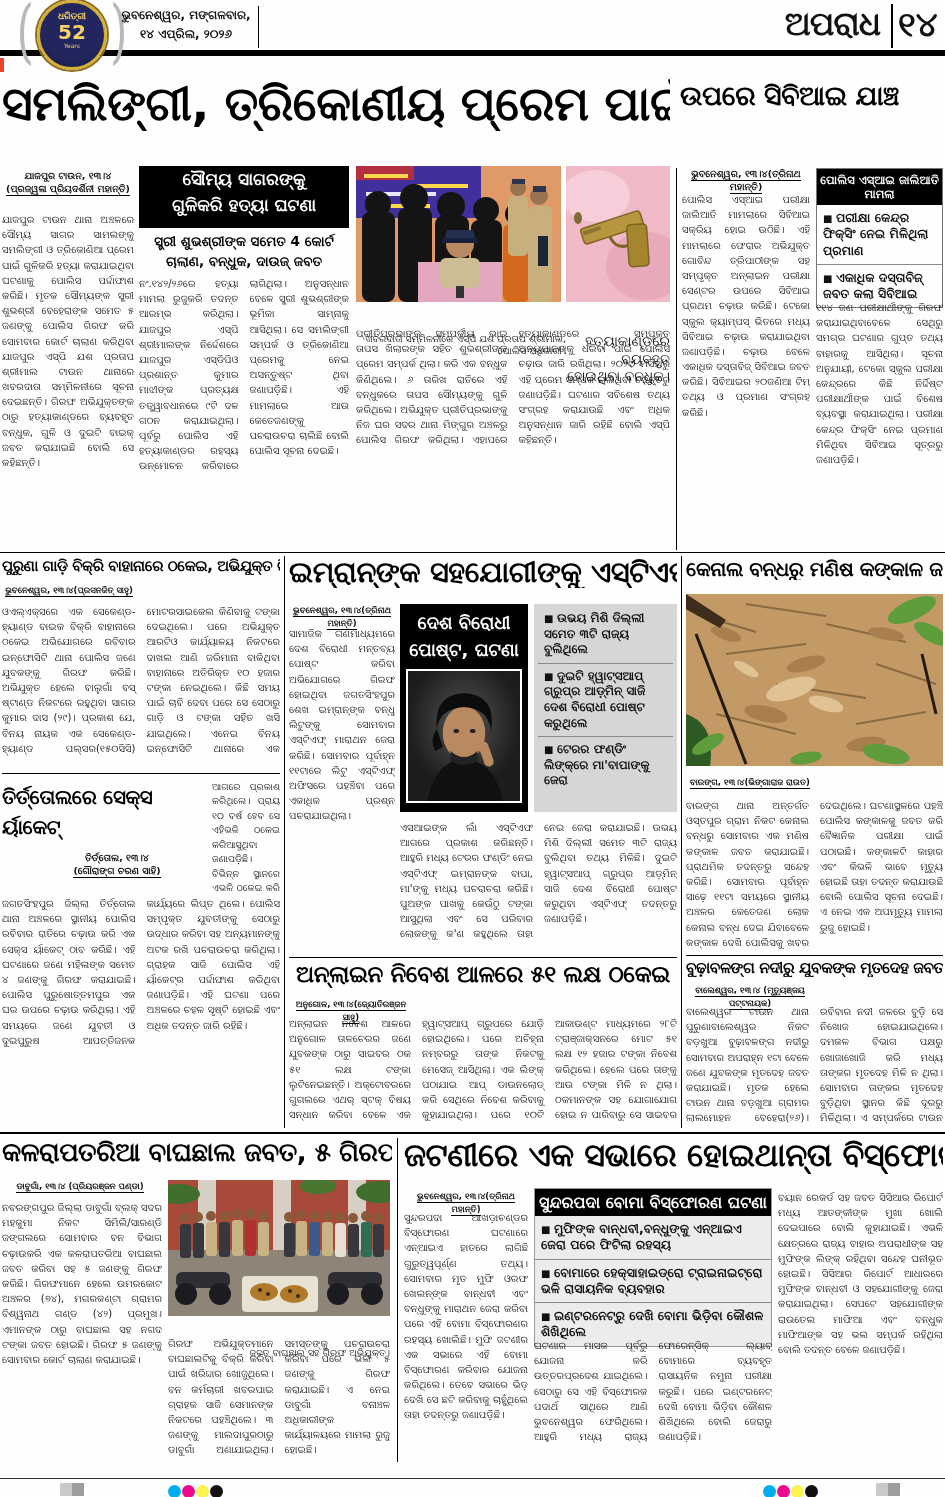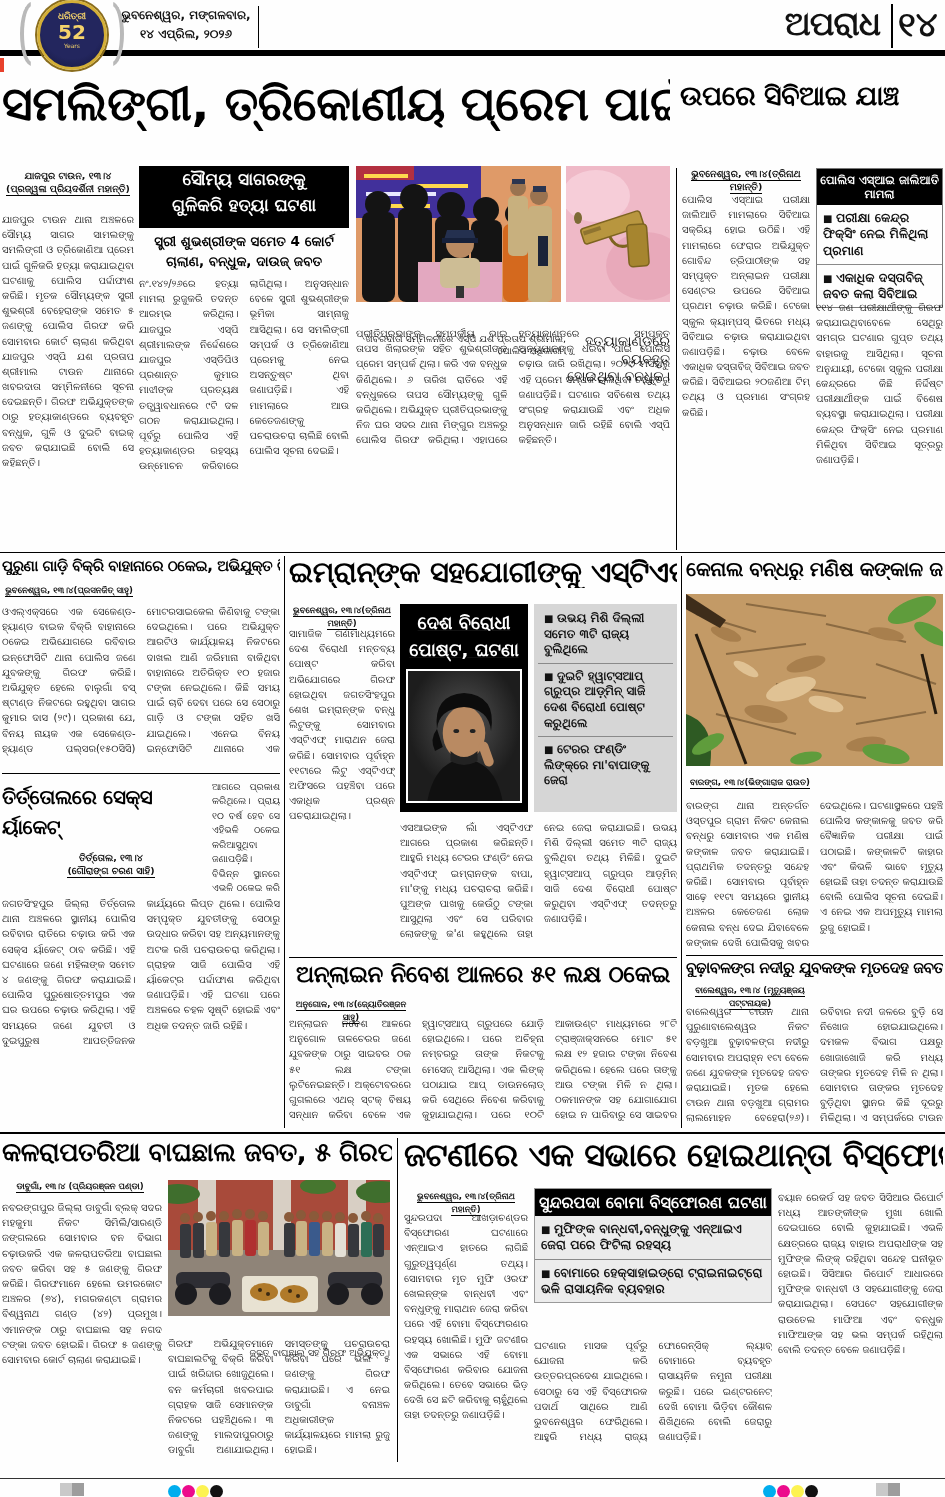--- a/index.html
+++ b/index.html
@@ -152,21 +152,21 @@
   <div class="abs dateline" style="left:2px;top:584px;width:134px;">
     <span class="u" style="font-size:8.5px;">ଭୁବନେଶ୍ୱର, ୧୩।୪(ପ୍ରସନଜିତ୍ ସାହୁ)</span>
   </div>
   <div class="abs body-text cols2" style="left:2px;top:604px;width:278px;height:164px;">ଓଏଲ୍‌ଏକ୍ସରେ ଏକ ସେକେଣ୍ଡ-ହ୍ୟାଣ୍ଡ ବାଇକ ବିକ୍ରି ବାହାନାରେ ଠକେଇ ଅଭିଯୋଗରେ ରବିବାର ଇନ୍ଫୋସିଟି ଥାନା ପୋଲିସ ଜଣେ ଯୁବକଙ୍କୁ ଗିରଫ କରିଛି। ଅଭିଯୁକ୍ତ ହେଲେ ବାଲୁଗାଁ ବସ୍ ଷ୍ଟାଣ୍ଡ ନିକଟରେ ରହୁଥିବା ସାଗର କୁମାର ଦାସ (୨୯)। ପ୍ରକାଶ ଯେ, ବିନୟ ନାୟକ ଏକ ସେକେଣ୍ଡ-ହ୍ୟାଣ୍ଡ ପଲ୍‌ସର(୧୫୦ସିସି) ମୋଟରସାଇକେଲ କିଣିବାକୁ ଟଙ୍କା ଦେଇଥିଲେ। ପରେ ଅଭିଯୁକ୍ତ ଆରଟିଓ କାର୍ଯ୍ୟାଳୟ ନିକଟରେ ଦାଖଲ ଆଣି ଜରିମାନା ବାକିଥିବା ବାହାନାରେ ଅତିରିକ୍ତ ୧୦ ହଜାର ଟଙ୍କା ନେଇଥିଲେ। କିଛି ସମୟ ପାଇଁ ଚାବି ଦେବା ପରେ ସେ ସେଠାରୁ ଗାଡ଼ି ଓ ଟଙ୍କା ସହିତ ଖସି ଯାଇଥିଲେ। ଏନେଇ ବିନୟ ଇନ୍ଫୋସିଟି ଥାନାରେ ଏକ ଅଭିଯୋଗ କରିଥିଲେ। ଅଭିଯୋଗ ଆଧାରରେ ପୋଲିସ ମାମଲା(ନଂ.୨୧୯/୨୦୨୬) ରୁଜୁ କରି ଅଭିଯୁକ୍ତଙ୍କୁ ଗିରଫ କରିଥିଲା।</div>
   <div class="abs hr" style="left:2px;top:773px;width:278px;"></div>
   <div class="abs body-text" style="left:212px;top:780px;width:68px;height:112px;font-size:9.5px;">ଆଗରେ ପ୍ରକାଶ କରିଥିଲେ। ପ୍ରାୟ ୧୦ ବର୍ଷ ହେବ ସେ ଏହିଭଳି ଠକେଇ କରିଆସୁଥିବା ଜଣାପଡ଼ିଛି। ବିଭିନ୍ନ ସ୍ଥାନରେ ଏଭଳି ଠକେଇ କରି ସେ ରାଜ୍ୟ ବୁଲିବୁଲି ଖସି ଯାଉଥିଲେ ବୋଲି ପୋଲିସ ତଦନ୍ତରୁ ଜଣାପଡ଼ିଛି। ଯୋଗାଯୋଗ ଗ୍ରୁପ୍ ଆଡ଼୍‌ମିନ୍ ଗ୍ରୁପରେ ସଂଖ୍ୟା ନିୟୋଜିତ କରିଥିଲେ।</div>
 
   <div class="abs headline" style="left:2px;top:782px;width:206px;font-size:20px;line-height:1.5;">
     <div>ତିର୍ତ୍ତୋଲରେ ସେକ୍ସ ର୍ୟାକେଟ୍</div>
   </div>
-  <div class="abs dateline" style="left:8px;top:852px;width:206px;">
+  <div class="abs dateline" style="left:14px;top:852px;width:206px;">
     <div>ତିର୍ତ୍ତୋଲ, ୧୩।୪</div>
     <span class="u">(ଗୌରାଙ୍ଗ ଚରଣ ସାହି)</span>
   </div>
   <div class="abs body-text cols2" style="left:2px;top:896px;width:278px;height:232px;">ଜଗତସିଂହପୁର ଜିଲ୍ଲା ତିର୍ତ୍ତୋଲ ଥାନା ଅଞ୍ଚଳରେ ସ୍ଥାନୀୟ ପୋଲିସ ରବିବାର ରାତିରେ ଚଢ଼ାଉ କରି ଏକ ସେକ୍ସ ର୍ୟାକେଟ୍ ଠାବ କରିଛି। ଏହି ଘଟଣାରେ ଜଣେ ମହିଳାଙ୍କ ସମେତ ୪ ଜଣଙ୍କୁ ଗିରଫ କରାଯାଇଛି। ପୋଲିସ ପୁରୁଷୋତ୍ତମପୁର ଏକ ଘର ଉପରେ ଚଢ଼ାଉ କରିଥିଲା। ଏହି ସମୟରେ ଜଣେ ଯୁବତୀ ଓ ଦୁଇପୁରୁଷ ଆପତ୍ତିଜନକ କାର୍ଯ୍ୟରେ ଲିପ୍ତ ଥିଲେ। ପୋଲିସ ସମ୍ପୃକ୍ତ ଯୁବତୀଙ୍କୁ ସେଠାରୁ ଉଦ୍ଧାର କରିବା ସହ ଅନ୍ୟମାନଙ୍କୁ ଅଟକ ରଖି ପଚରାଉଚରା କରିଥିଲା। ଗ୍ରାହକ ସାଜି ପୋଲିସ ଏହି ର୍ୟାକେଟ୍‌ର ପର୍ଦ୍ଦାଫାଶ କରିଥିବା ଜଣାପଡ଼ିଛି। ଏହି ଘଟଣା ପରେ ଅଞ୍ଚଳରେ ଚହଳ ସୃଷ୍ଟି ହୋଇଛି ଏବଂ ଅଧିକ ତଦନ୍ତ ଜାରି ରହିଛି।</div>
 
   <div class="abs vr" style="left:284px;top:556px;height:572px;"></div>
 
   <div class="abs headline center" style="left:289px;top:556px;width:388px;font-size:29px;white-space:nowrap;overflow:hidden;">ଇମ୍ରାନ୍‌ଙ୍କ ସହଯୋଗୀଙ୍କୁ ଏସ୍‌ଟିଏଫ୍ ଜେରା</div>
   <div class="abs dateline" style="left:289px;top:604px;width:106px;">
     <span class="u" style="font-size:8.5px;">ଭୁବନେଶ୍ୱର, ୧୩।୪(ତ୍ରିନାଥ ମହାନ୍ତି)</span>
@@ -354,20 +354,21 @@
   <div class="abs headline center" style="left:404px;top:1138px;width:539px;font-size:32px;white-space:nowrap;overflow:hidden;">ଜଟଣୀରେ ଏକ ସଭାରେ ହୋଇଥାନ୍ତା ବିସ୍ଫୋରଣ</div>
   <div class="abs dateline" style="left:404px;top:1190px;width:124px;">
     <span class="u" style="font-size:8.5px;">ଭୁବନେଶ୍ୱର, ୧୩।୪(ତ୍ରିନାଥ ମହାନ୍ତି)</span>
   </div>
   <div class="abs body-text" style="left:404px;top:1210px;width:124px;height:252px;">ସୁନ୍ଦରପଦା ଆଖଡ଼ାଚଣ୍ଡର ବିସ୍ଫୋରଣ ଘଟଣାରେ ଏନ୍‌ଆଇଏ ହାତରେ ଲାଗିଛି ଗୁରୁତ୍ୱପୂର୍ଣ୍ଣ ତଥ୍ୟ। ସୋମବାର ମୃତ ମୁଫି ଓରଫ ଖେଲନ୍‌ଙ୍କ ବାନ୍ଧବୀ ଏବଂ ବନ୍ଧୁଙ୍କୁ ମାରାଥନ ଜେରା କରିବା ପରେ ଏହି ବୋମା ବିସ୍ଫୋରଣର ରହସ୍ୟ ଖୋଲିଛି। ମୁଫି ଜଟଣୀର ଏକ ସଭାରେ ଏହି ବୋମା ବିସ୍ଫୋରଣ କରିବାର ଯୋଜନା କରିଥିଲେ। ତେବେ ସଭାରେ ଭିଡ଼ ଦେଖି ସେ ଛଟି କରିବାକୁ ଚାହୁଁଥିଲେ ତାହା ତଦନ୍ତରୁ ଜଣାପଡ଼ିଛି।</div>
 
   <div class="abs" style="left:534px;top:1188px;width:238px;background:#ececec;border:1px solid #999;box-sizing:border-box;">
     <div class="blackbox" style="font-size:16px;padding:4px 2px;">ସୁନ୍ଦରପଦା ବୋମା ବିସ୍ଫୋରଣ ଘଟଣା</div>
     <div class="bullet" style="font-size:12.5px;">ମୁଫିଙ୍କ ବାନ୍ଧବୀ,ବନ୍ଧୁଙ୍କୁ ଏନ୍‌ଆଇଏ ଜେରା ପରେ ଫିଟିଲା ରହସ୍ୟ</div>
     <div class="bullet sep" style="font-size:12.5px;">ବୋମାରେ ହେକ୍ସାହାଇଡ୍ରୋ ଟ୍ରାଇନାଇଟ୍ରୋ ଭଳି ରାସାୟନିକ ବ୍ୟବହାର</div>
+    <div class="bullet sep" style="font-size:12.5px;">ଇଣ୍ଟରନେଟ୍‌ରୁ ଦେଖି ବୋମା ଭିଡ଼ିବା କୌଶଳ ଶିଖିଥିଲେ</div>
   </div>
   <div class="abs body-text cols2" style="left:534px;top:1338px;width:238px;height:124px;">ଘଟଣାର ମାସକ ପୂର୍ବରୁ ଯୋଜନା କରି ଉତ୍ତରପ୍ରଦେଶ ଯାଇଥିଲେ। ସେଠାରୁ ସେ ଏହି ବିସ୍ଫୋରକ ପଦାର୍ଥ ସାଥିରେ ଆଣି ଭୁବନେଶ୍ୱର ଫେରିଥିଲେ। ଆହୁରି ମଧ୍ୟ ରାଜ୍ୟ ଫୋରେନ୍ସିକ୍ ଲ୍ୟାବ୍ ବୋମାରେ ବ୍ୟବହୃତ ରାସାୟନିକ ନମୁନା ପରୀକ୍ଷା କରୁଛି। ପରେ ଇଣ୍ଟରନେଟ୍ ଦେଖି ବୋମା ଭିଡ଼ିବା କୌଶଳ ଶିଖିଥିଲେ ବୋଲି ଜେରାରୁ ଜଣାପଡ଼ିଛି।</div>
   <div class="abs body-text" style="left:778px;top:1190px;width:165px;height:272px;">ବୟାନ ରେକର୍ଡ ସହ ଜବତ ସିସିଆର ରିପୋର୍ଟ ମଧ୍ୟ ଆତଙ୍କୀଙ୍କ ମୁଖା ଖୋଲି ଦେଇପାରେ ବୋଲି କୁହାଯାଇଛି। ଏଭଳି କ୍ଷେତ୍ରରେ ରାଜ୍ୟ ବାହାର ଅପରାଧୀଙ୍କ ସହ ମୁଫିଙ୍କ ଲିଙ୍କ୍ ରହିଥିବା ସନ୍ଦେହ ଘନୀଭୂତ ହୋଇଛି। ସିସିଆର ରିପୋର୍ଟ ଆଧାରରେ ମୁଫିଙ୍କ ବାନ୍ଧବୀ ଓ ସହଯୋଗୀଙ୍କୁ ଜେରା କରାଯାଇଥିଲା। ସେପଟେ ସହଯୋଗୀଙ୍କ ରାଉତେଲ ମାଫିଆ ଏବଂ ବନ୍ଧୁକ ମାଫିଆଙ୍କ ସହ ଭଲ ସମ୍ପର୍କ ରହିଥିଲା ବୋଲି ତଦନ୍ତ ବେଳେ ଜଣାପଡ଼ିଛି।</div>
 
   <div class="abs hr" style="left:0;top:1478px;width:945px;background:#333;"></div>
   <div class="abs graypatch" style="left:60px;top:1483px;"></div>
   <div class="abs" style="left:168px;top:1483px;">
     <span class="regdot" style="background:#00adee;"></span><span class="regdot" style="background:#ec0b8c;"></span><span class="regdot" style="background:#fdf351;"></span><span class="regdot" style="background:#111;"></span>
   </div>
   <div class="abs" style="left:763px;top:1483px;">

